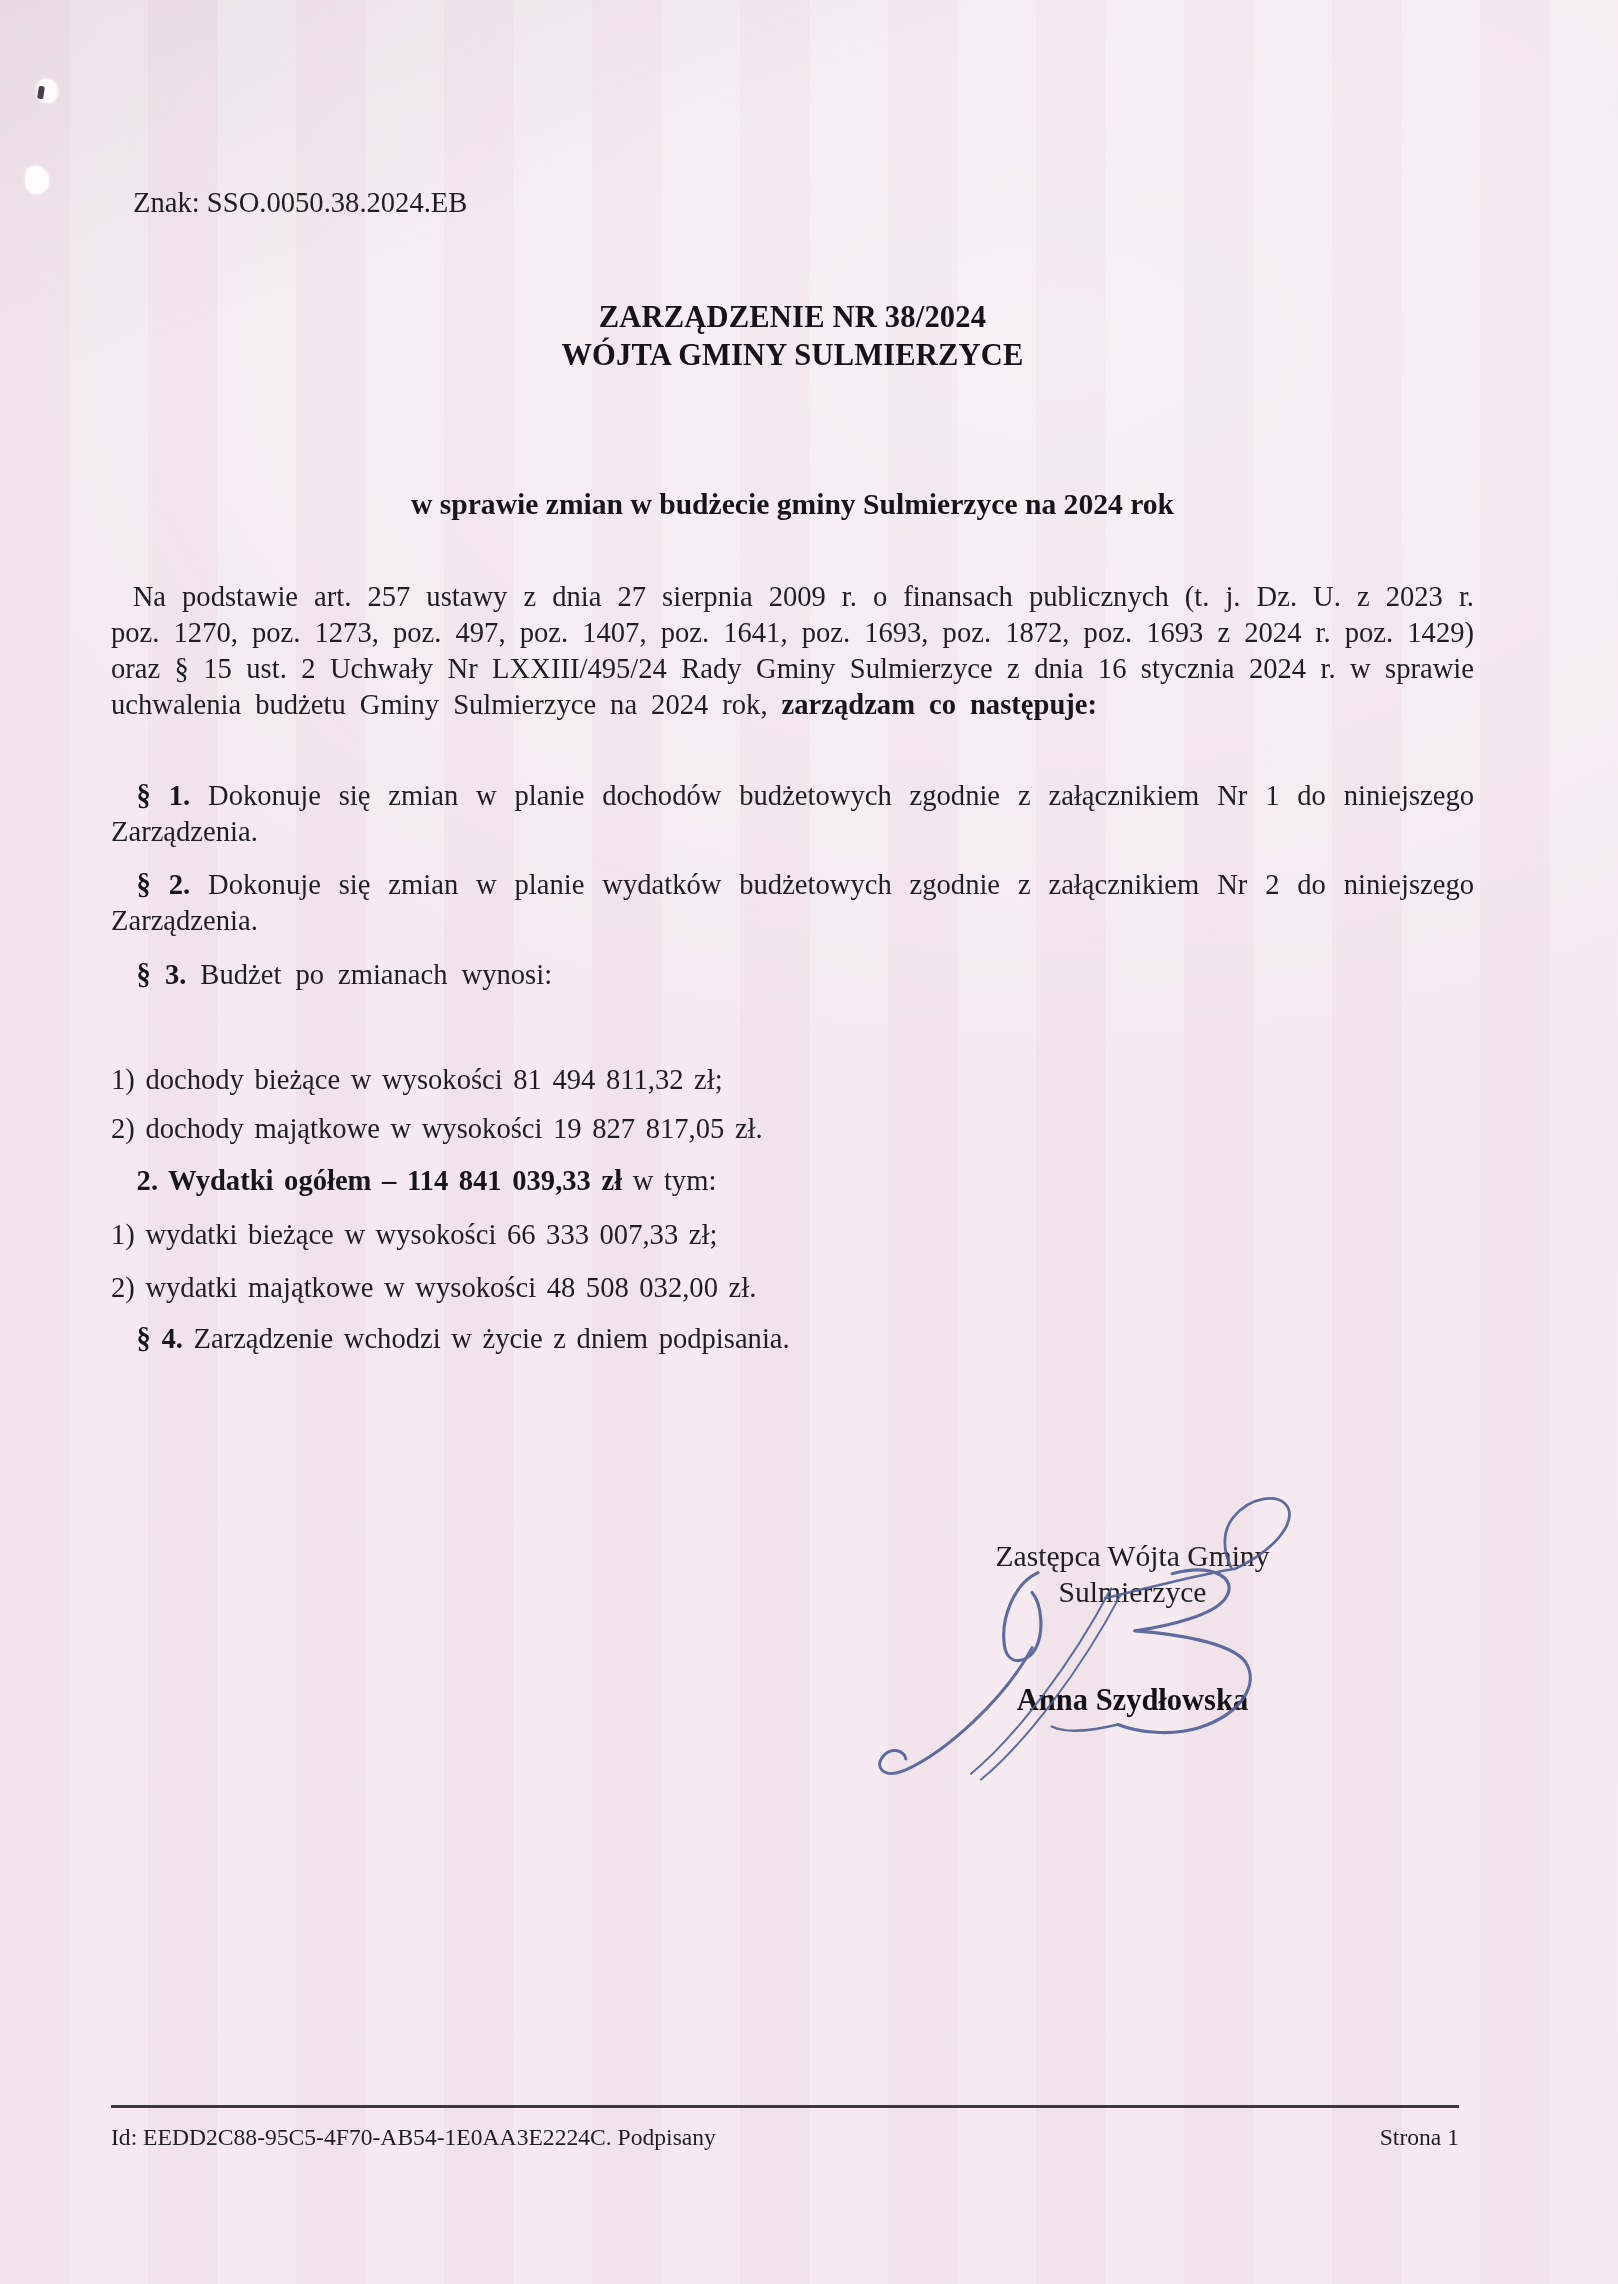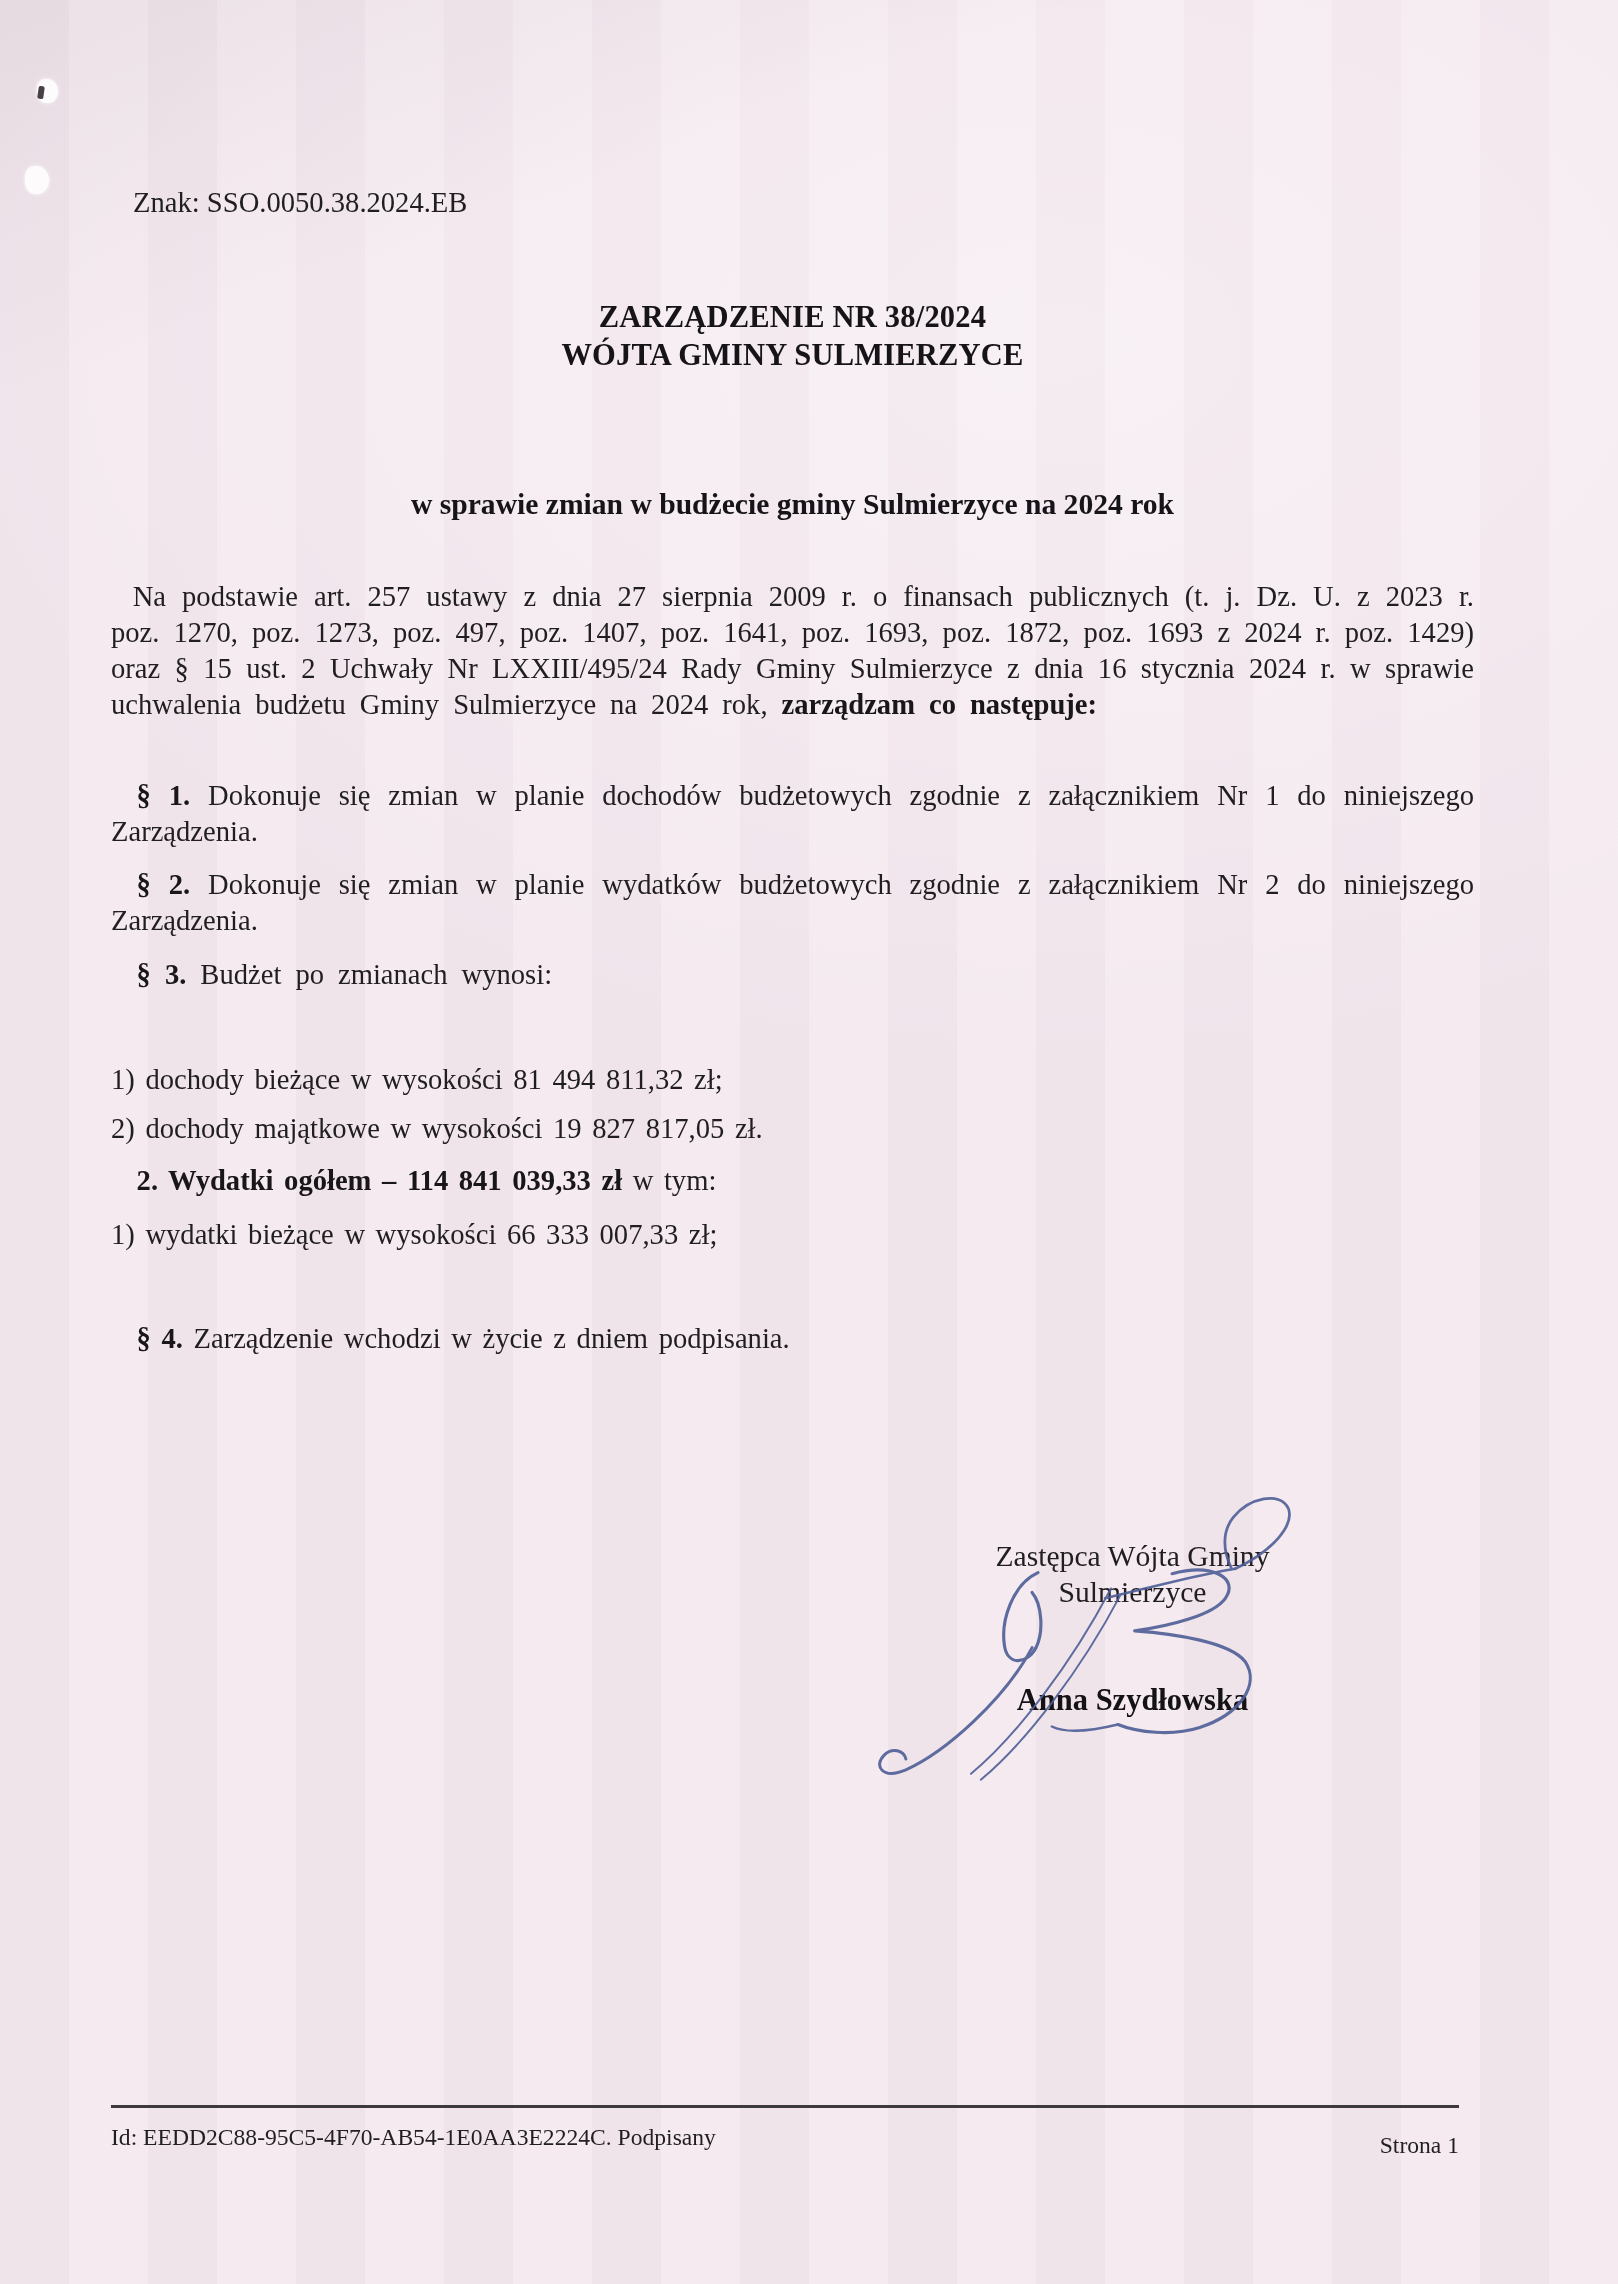--- a/index.html
+++ b/index.html
@@ -40,21 +40,21 @@
   .b1{top:1011px;}.b2{top:1062px;}.b3{top:1111px;}
   .b4{top:1163px;}.b5{top:1217px;}.b6{top:1270px;}.b7{top:1321px;}
   b{font-weight:bold;color:#181619;}
   .sig-role{left:906px;width:453px;text-align:center;font-size:29.6px;line-height:36px;}
   .r1{top:1538px;}
   .r2{top:1574px;}
   .sig-name{left:906px;width:453px;text-align:center;font-size:30.5px;font-weight:bold;top:1683px;color:#141214;}
   .sig-ink{left:827px;top:1478px;pointer-events:none;}
   .footer-line{left:111px;top:2105px;width:1348px;height:3px;background:#3d3a3d;}
   .footer-id{left:111px;top:2124px;font-size:23.6px;}
-  .footer-page{left:111px;top:2124px;width:1348px;text-align:right;font-size:23.6px;margin-top:8px;}
+  .footer-page{left:111px;top:2124px;width:1348px;text-align:right;font-size:23.6px;}
   .artifact{background:#fdfbfc;border-radius:40% 55% 50% 45%;box-shadow:0 0 3.9px rgba(255,255,255,0.9);}
   .a1{left:37px;top:79px;width:20.7px;height:23.6px;}
   .a2{left:24.6px;top:166px;width:24.6px;height:27.6px;}
   .speck{position:absolute;left:1px;top:6.9px;width:5.9px;height:12.8px;background:#474047;border-radius:2px;transform:rotate(8deg);}
 </style>
 </head>
 <body>
 
 <div class="page">
 
@@ -74,20 +74,21 @@
   <div class="abs para sec sec1"><b>§ 1.</b><span> Dokonuje się zmian w planie dochodów budżetowych zgodnie z załącznikiem Nr 1 do niniejszego Zarządzenia.</span></div>
 
   <div class="abs para sec sec2"><b>§ 2.</b><span> Dokonuje się zmian w planie wydatków budżetowych zgodnie z załącznikiem Nr 2 do niniejszego Zarządzenia.</span></div>
 
   <div class="abs para sec sec3"><b>§ 3.</b><span> Budżet po zmianach wynosi:</span></div>
 
   <div class="abs bline b2"><span>1) dochody bieżące w wysokości 81 494 811,32 zł;</span></div>
   <div class="abs bline b3"><span>2) dochody majątkowe w wysokości 19 827 817,05 zł.</span></div>
   <div class="abs bline ind b4"><b>2. Wydatki ogółem – 114 841 039,33 zł</b><span> w tym:</span></div>
   <div class="abs bline b5"><span>1) wydatki bieżące w wysokości 66 333 007,33 zł;</span></div>
+  <div class="abs bline b6"><span>2) wydatki majątkowe w wysokości 48 508 032,00 zł.</span></div>
 
   <div class="abs bline ind b7"><b>§ 4.</b><span> Zarządzenie wchodzi w życie z dniem podpisania.</span></div>
 
   <div class="abs sig-role r1">Zastępca Wójta Gminy</div>
   <div class="abs sig-role r2">Sulmierzyce</div>
   <div class="abs sig-name">Anna Szydłowska</div>
 
   <svg class="abs sig-ink" width="493" height="355" viewBox="0 0 500 360">
     <g fill="none" stroke="#4e5e97" stroke-linecap="round" stroke-linejoin="round" opacity="0.9">
       <path d="M 282,122 C 330,110 382,97 414,92" stroke-width="2.6"></path>

